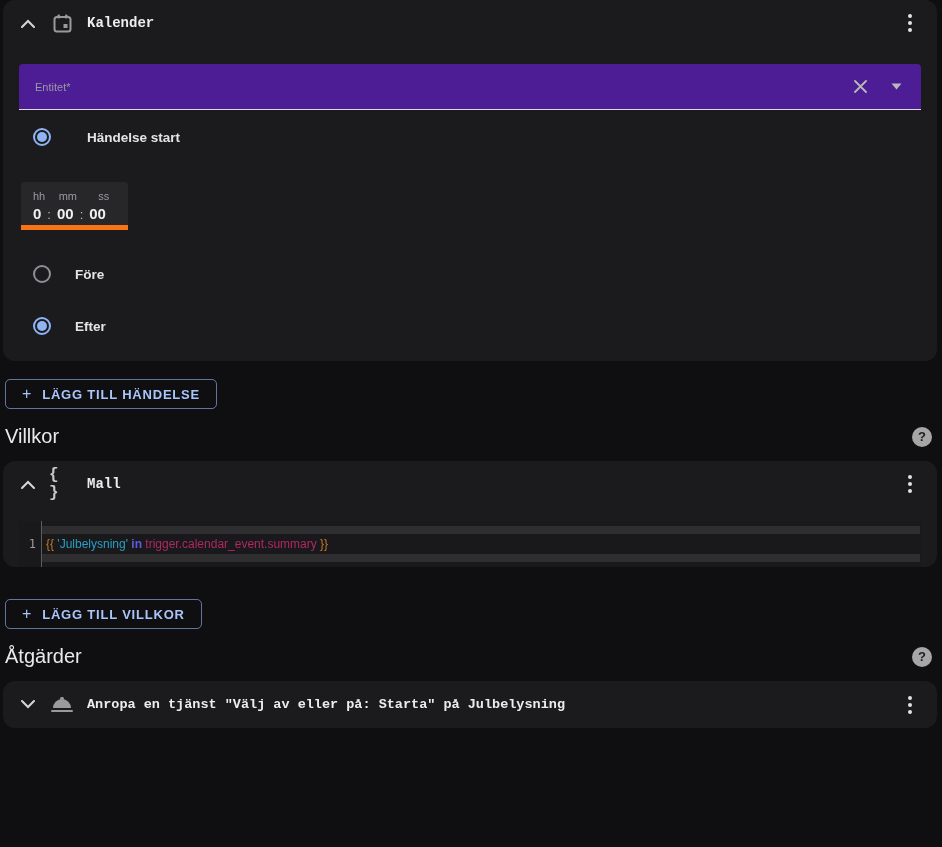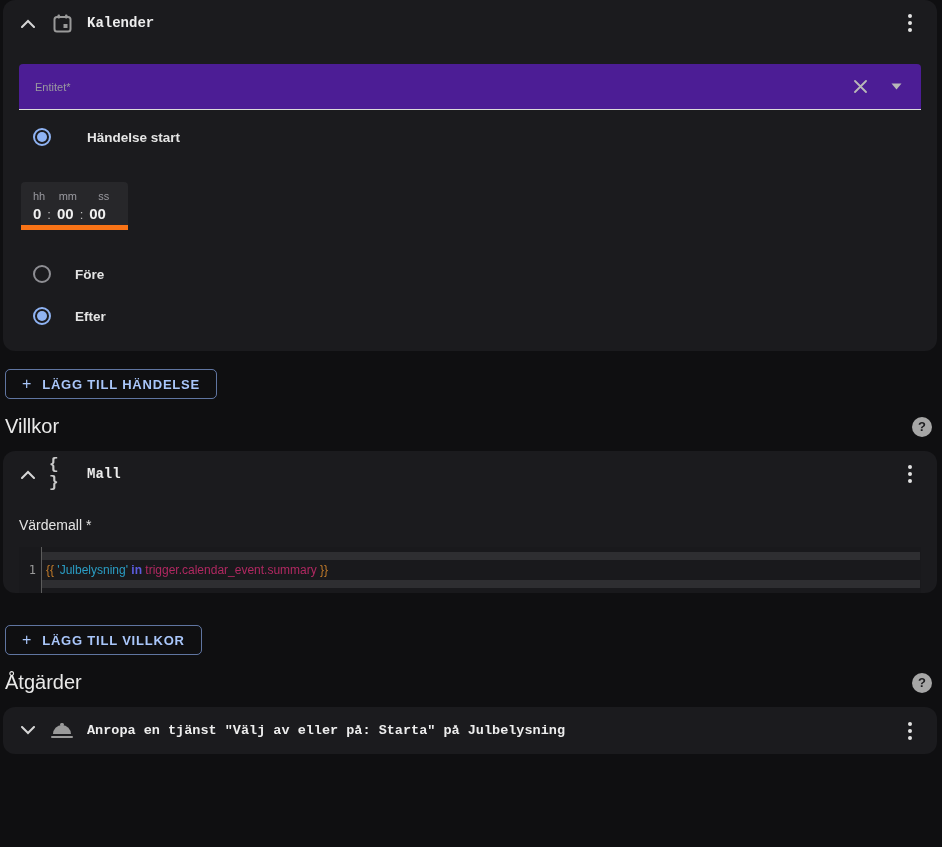--- a/index.html
+++ b/index.html
@@ -240,21 +240,21 @@
         <span class="tv">00</span>
       </div>
     </div>
 
     <div class="radio-row" style="margin-top:32px;">
       <span class="radio-outer">
           <span class="radio-inner"></span>
         </span>
       <span class="radio-label">Före</span>
     </div>
-    <div class="radio-row selected" style="margin-top:18px;">
+    <div class="radio-row selected" style="margin-top:28px;">
       <span class="radio-outer">
           <span class="radio-inner"></span>
         </span>
       <span class="radio-label">Efter</span>
     </div>
   </div>
 
   
   <button class="outline-btn">
     <span class="plus">+</span>
@@ -283,21 +283,20 @@
       <span class="spacer"></span>
       <button class="icon-btn">
         <span class="dots">
             <span></span>
             <span></span>
             <span></span>
           </span>
       </button>
     </div>
 
-    <div class="template-label">Värdemall *</div>
 
     <div class="editor">
       <div class="gutter">
         <span>1</span>
       </div>
       <div class="editor-content">
         <div class="strip"></div>
         <div class="code-line"><span style="color: rgb(193, 122, 41);">{{ </span><span style="color: rgb(42, 157, 196);">'Julbelysning'</span><span style="color: rgb(231, 231, 231);"> </span><span style="font-weight: bold; color: rgb(92, 92, 224);">in</span><span style="color: rgb(231, 231, 231);"> </span><span style="color: rgb(176, 40, 97);">trigger.calendar_event.summary</span><span style="color: rgb(193, 122, 41);"> }}</span></div>
         <div class="strip"></div>
       </div>

